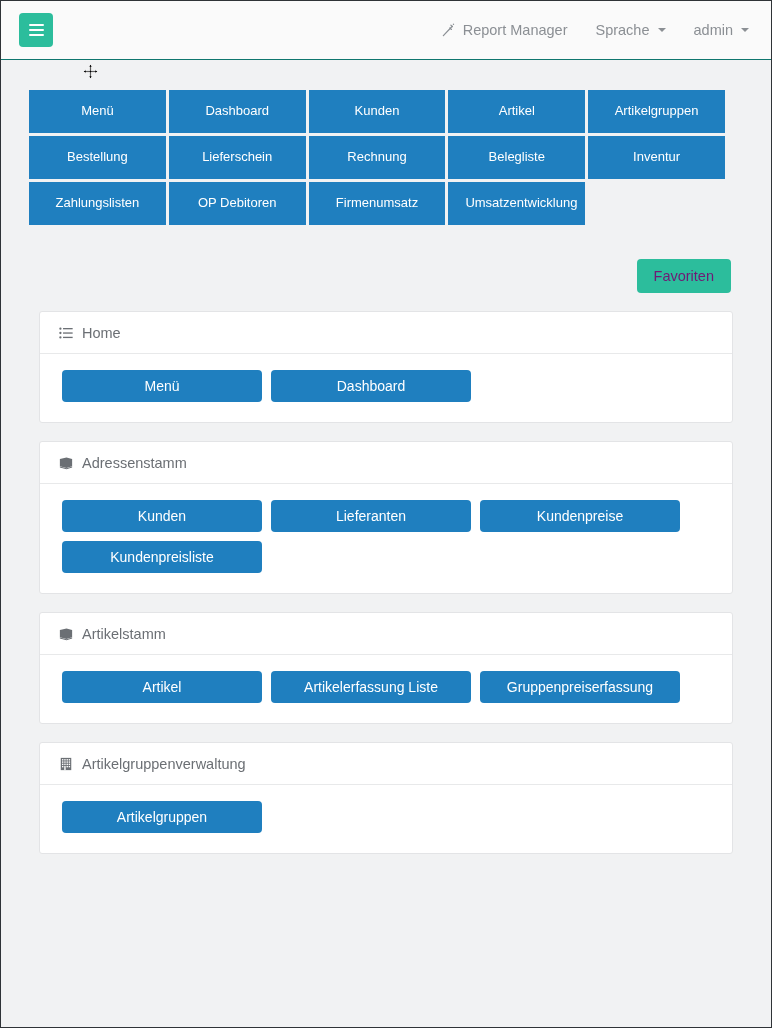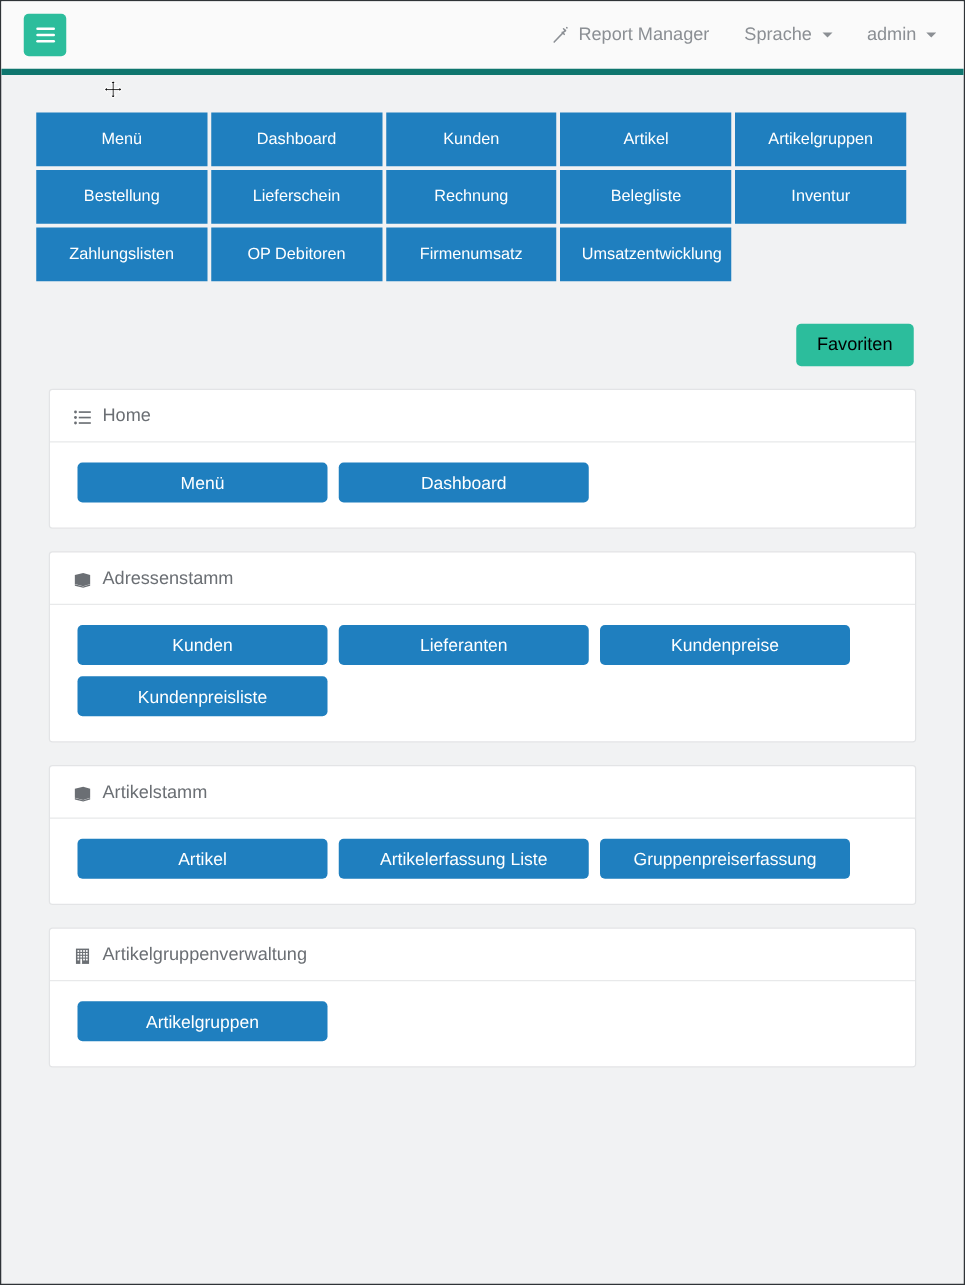--- a/index.html
+++ b/index.html
@@ -16,21 +16,21 @@
     background: #f1f2f3;
     border: 1px solid #2f3337;
     overflow: hidden;
   }
 
   
   .navbar {
     position: relative;
     height: 59px;
     background: #fafafa;
-    border-bottom: 5px solid #0f766e;
+    border-bottom: 1px solid #0f766e;
     display: flex;
     align-items: center;
     padding: 0 0 0 18px;
   }
   .hamburger-btn {
     width: 34px; height: 34px;
     background: #2cbd9c;
     border: none;
     border-radius: 4px;
     display: flex;
@@ -105,42 +105,42 @@
   }
 
   
   .fav-row {
     margin: 34px 28px 0 0;
     display: flex;
     justify-content: flex-end;
   }
   .fav-btn {
     background: #2cbd9c;
-    color: #000000;
+    color: #701a75;
     border: none;
     border-radius: 4px;
     font-size: 14.5px;
     padding: 9px 17px;
     cursor: pointer;
     font-family: "Liberation Sans", sans-serif;
   }
 
   
   .panels { margin: 18px 26px 0 26px; }
   .panel {
     background: #ffffff;
     border: 1px solid #e3e4e6;
     border-radius: 3px;
     margin-bottom: 18px;
   }
   .panel-head {
     padding: 13px 16px 12px 18px;
     border-bottom: 1px solid #e8e9ea;
     display: flex;
-    align-items: flex-end;
+    align-items: flex-start;
     gap: 9px;
     color: #6b6f74;
     font-size: 14.5px;
   }
   .panel-head .head-icon {
     display: inline-flex;
     align-items: center;
     justify-content: center;
     width: 15px; height: 15px;
     color: #6b6f74;

